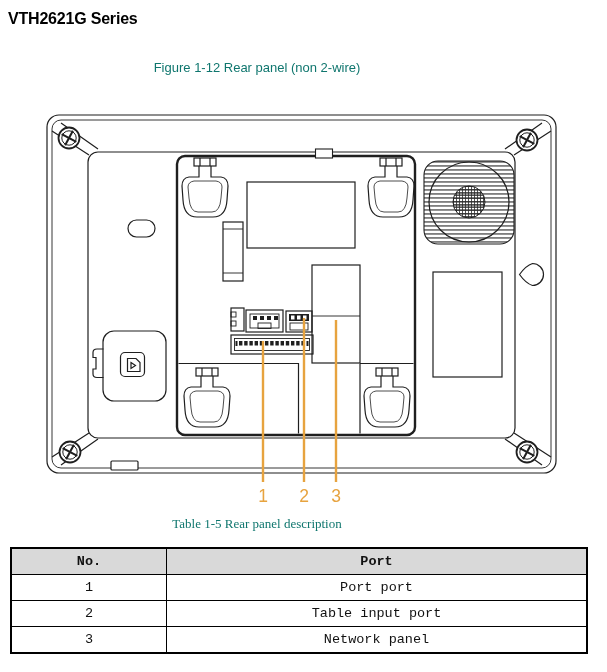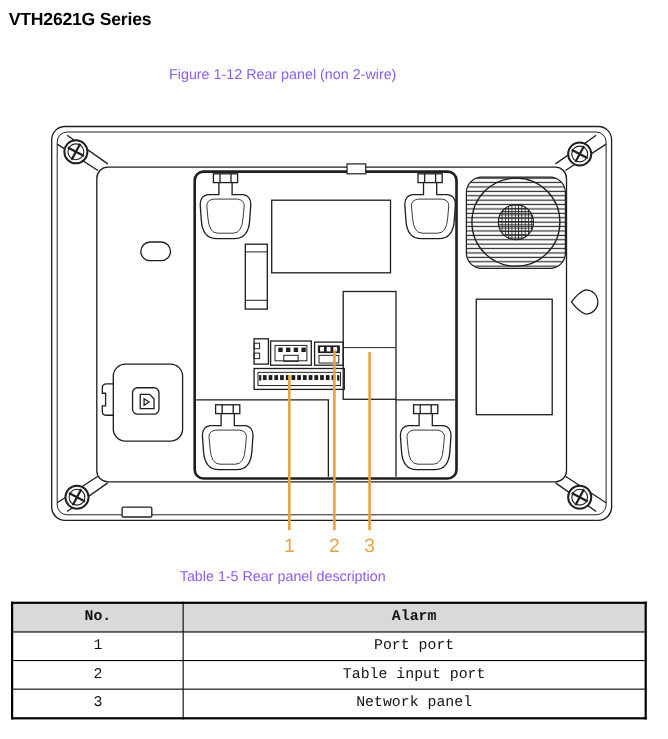--- a/index.html
+++ b/index.html
@@ -1,22 +1,22 @@
 <!DOCTYPE html>
 <html style="--accent: #E7A33F; --table-header-bg: #D9D9D9;"><head>
 <meta charset="utf-8">
 <style>
   html,body{margin:0;padding:0;background:#fff;}
   #page{position:relative;width:607px;height:672px;background:#fff;overflow:hidden;
         font-family:"Liberation Sans",sans-serif;color:#111;}
   #title{position:absolute;left:8px;top:10px;font-size:16px;font-weight:700;
          letter-spacing:-0.2px;color:#000;}
-  .caption{position:absolute;left:0;width:514px;text-align:center;font-size:13px;color:#8b5cf6;}
+  .caption{position:absolute;left:0;width:514px;text-align:center;font-size:13px;color:#0f766e;}
   #figure-caption{top:60px;}
-  #table-caption{top:516px;}
+  #table-caption{top:516px;font-family:Liberation Serif, serif;}
   svg{position:absolute;left:0;top:0;}
   svg *{vector-effect:none;}
   .ln{stroke:#1f1f1f;fill:none;stroke-width:1.2;}
   .thick{stroke-width:2.4;}
   .thin{stroke-width:0.9;}
   .pin{fill:#1f1f1f;stroke:none;}
   .accent{stroke:var(--accent,#E7A33F);stroke-width:2.4;fill:none;}
   .callout-label{fill:var(--accent,#E7A33F);font-family:"Liberation Sans",sans-serif;
                  font-size:17.5px;text-anchor:middle;}
   #desc-table{position:absolute;left:10px;top:547px;width:578px;border-collapse:collapse;
@@ -187,21 +187,21 @@
       <text class="callout-label" x="336" y="502">3</text>
     </g>
   </svg>
 
   <div id="table-caption" class="caption">Table 1-5 Rear panel description</div>
 
   <table id="desc-table">
     <thead>
       <tr>
         <th class="col-no">No.</th>
-        <th>Alarm</th>
+        <th>Port</th>
       </tr>
     </thead>
     <tbody>
       <tr>
         <td>1</td>
         <td>Port port</td>
       </tr>
       <tr>
         <td>2</td>
         <td>Table input port</td>

